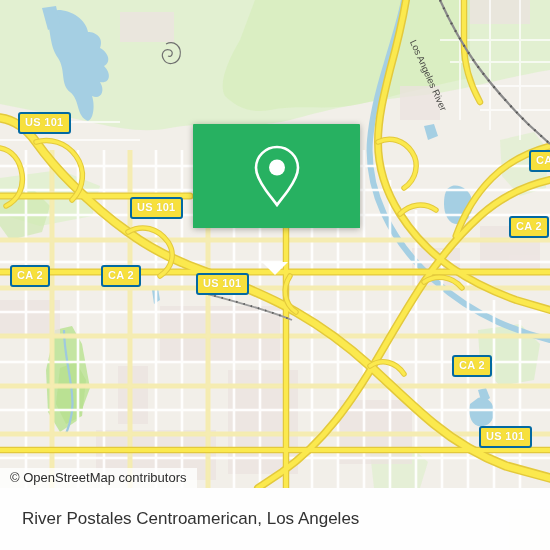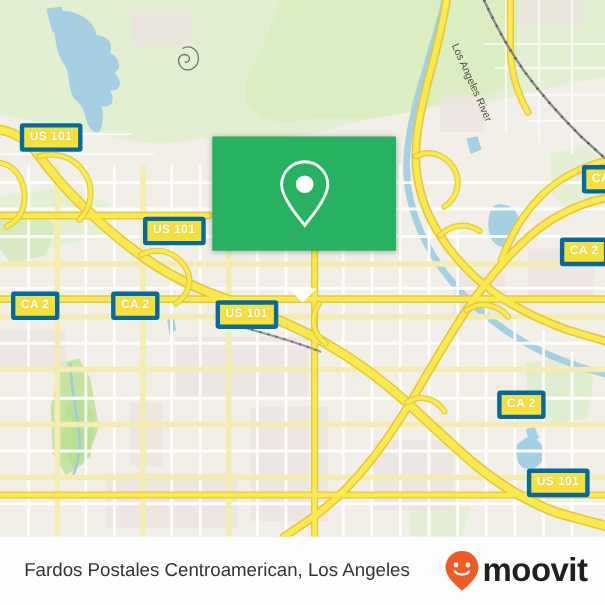--- a/index.html
+++ b/index.html
@@ -11,21 +11,21 @@
   #app{position:relative;width:550px;height:550px;overflow:hidden;}
 
   
   #map{position:absolute;left:0;top:0;width:550px;height:488px;overflow:hidden;background:#f2efe9;}
   #mapsvg{position:absolute;left:0;top:0;}
 
   
   .shield{
     position:absolute;
     background:#f7e03c;
-    border:4px solid #0369a1;
+    border:2px solid #0369a1;
     border-radius:3px;
     color:#ffffff;
     font-family:"Liberation Sans",sans-serif;
     font-weight:bold;
     font-size:11px;
     line-height:15px;
     height:15px;
     padding:1px 5px 2px 5px;
     white-space:nowrap;
     letter-spacing:0.3px;
@@ -314,31 +314,22 @@
         <svg width="54" height="66" viewBox="0 0 54 66">
           <path d="M27 4 C15.5 4 6 13.3 6 24.8 C6 33 11 40.5 16 47.5
                    C20.5 53.8 25 59 27 62 C29 59 33.5 53.8 38 47.5
                    C43 40.5 48 33 48 24.8 C48 13.3 38.5 4 27 4 Z" fill="none" stroke="#ffffff" stroke-width="2.6"></path>
           <circle cx="27" cy="24.5" r="8" fill="#ffffff"></circle>
         </svg>
       </div>
     </div>
     <div id="card-arrow"></div>
 
+    <div id="attrib">© OpenStreetMap contributors</div>
   </div>
 
   <div id="footer">
 
-    <div id="footer-title">Fardos Postales Centroamerican, Los Angeles</div>
-
-    <div id="logo">
-      <svg width="34" height="38" viewBox="0 0 34 38">
-        <path d="M17 1 C8.7 1 2 7.7 2 16 C2 24.5 12 33 17 37 C22 33 32 24.5 32 16
-                 C32 7.7 25.3 1 17 1 Z" fill="#ef5b25"></path>
-        <ellipse cx="11.6" cy="13.5" rx="2.1" ry="2.4" fill="#ffffff"></ellipse>
-        <ellipse cx="22.4" cy="13.5" rx="2.1" ry="2.4" fill="#ffffff"></ellipse>
-        <path d="M10.5 19.5 C12.8 23.2 21.2 23.2 23.5 19.5" stroke="#ffffff" stroke-width="2.1" fill="none" stroke-linecap="round"></path>
-      </svg>
-      <span id="logo-word">moovit</span>
-    </div>
+    <div id="footer-title">River Postales Centroamerican, Los Angeles</div>
+
   </div>
 
 </div>
 
 </body></html>

